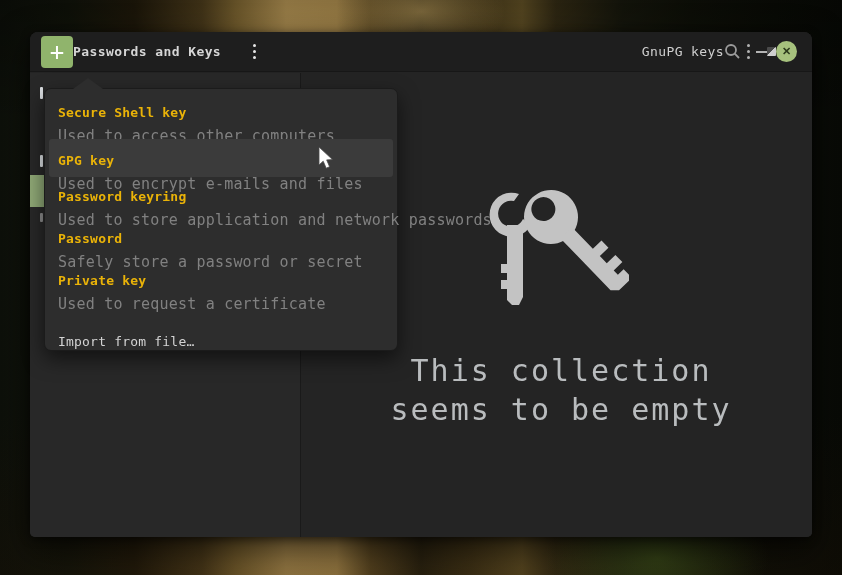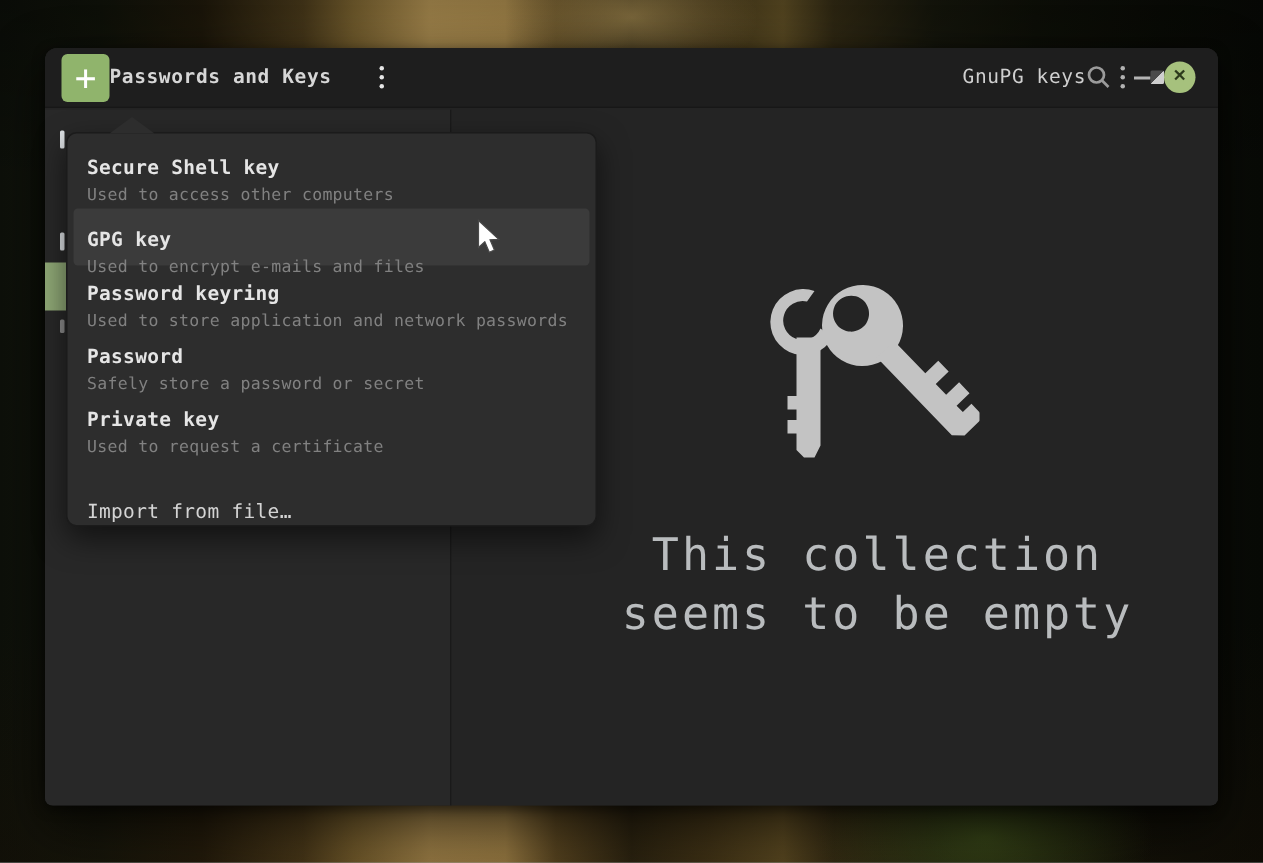--- a/index.html
+++ b/index.html
@@ -44,21 +44,21 @@
   .header-right{ margin-left:auto; display:flex; align-items:center; padding-right:15px; }
   .collection-label{ font-size:13px; letter-spacing:.4px; color:#cfcfcf; }
   .icon-btn{ background:none; border:none; display:flex; align-items:center; justify-content:center; cursor:pointer; }
   .min-glyph{ width:11px; height:2px; background:#b4b4b4; }
   .max-glyph{ width:9px; height:9px; background:linear-gradient(315deg,#cfcfcf 50%,#4a4a4a 50%); border-radius:1px; }
   .close-btn{ width:21px; height:21px; border-radius:50%; background:#a6c17d; color:#2c3a1c;
     font-size:11px; font-weight:700; line-height:21px; text-align:center; border:none; cursor:pointer; }
 
   
   .content{ position:absolute; left:0; top:41px; width:100%; height:464px; display:flex;
-    border-radius:0 0 5px 5px; overflow:hidden;gap:24px; }
+    border-radius:0 0 5px 5px; overflow:hidden; }
   .sidebar{ width:271px; height:100%; background:#282828; position:relative; border-right:1px solid #1a1a1a; }
   .mainpane{ flex:1; height:100%; background:#242424; position:relative; }
 
   .selected-row{ position:absolute; left:0; top:102px; width:100%; height:32px; background:#8fa876; }
   .sliver{ position:absolute; left:10px; width:3px; border-radius:1px; background:#dde1e4; }
   .sliver.s1{ top:14px; height:12px; }
   .sliver.s2{ top:82px; height:12px; }
   .sliver.s3{ top:140px; height:9px; background:#8d8d8d; }
 
   
@@ -76,22 +76,22 @@
     padding-top:8px; z-index:5;
   }
   .popover .arrow{
     position:absolute; top:-11px; left:28px; width:0; height:0;
     border-left:15px solid transparent; border-right:15px solid transparent;
     border-bottom:11px solid #2d2d2d;
   }
   .menu-item{ position:relative; margin:0 4px; padding:7px 9px 7px 9px; height:42px; border-radius:3px; cursor:pointer; }
   .menu-item.single{ height:30px; margin-top:19px; }
   .menu-item.highlighted{ background:#3b3b3b; height:38px; margin-bottom:4px; padding-top:13px; }
-  .menu-item .t{ font-size:13px; font-weight:700; color:#e5e5e5; letter-spacing:.2px; line-height:17px; white-space:nowrap; }
-  .menu-item .s{ font-size:11px; color:#818181; letter-spacing:.2px; line-height:13px; margin-top:2px; white-space:nowrap; }
+  .menu-item .t{ font-size:13px; font-weight:700; color:#eab308; letter-spacing:.2px; line-height:17px; white-space:nowrap; }
+  .menu-item .s{ font-size:15px; color:#818181; letter-spacing:.2px; line-height:13px; margin-top:9px; white-space:nowrap; }
 
   .cursor{ position:absolute; left:318px; top:146px; z-index:50; pointer-events:none; }
 </style>
 </head>
 <body>
 
 <div class="window">
 
   <div class="headerbar">
     <button class="btn-new">+</button>

